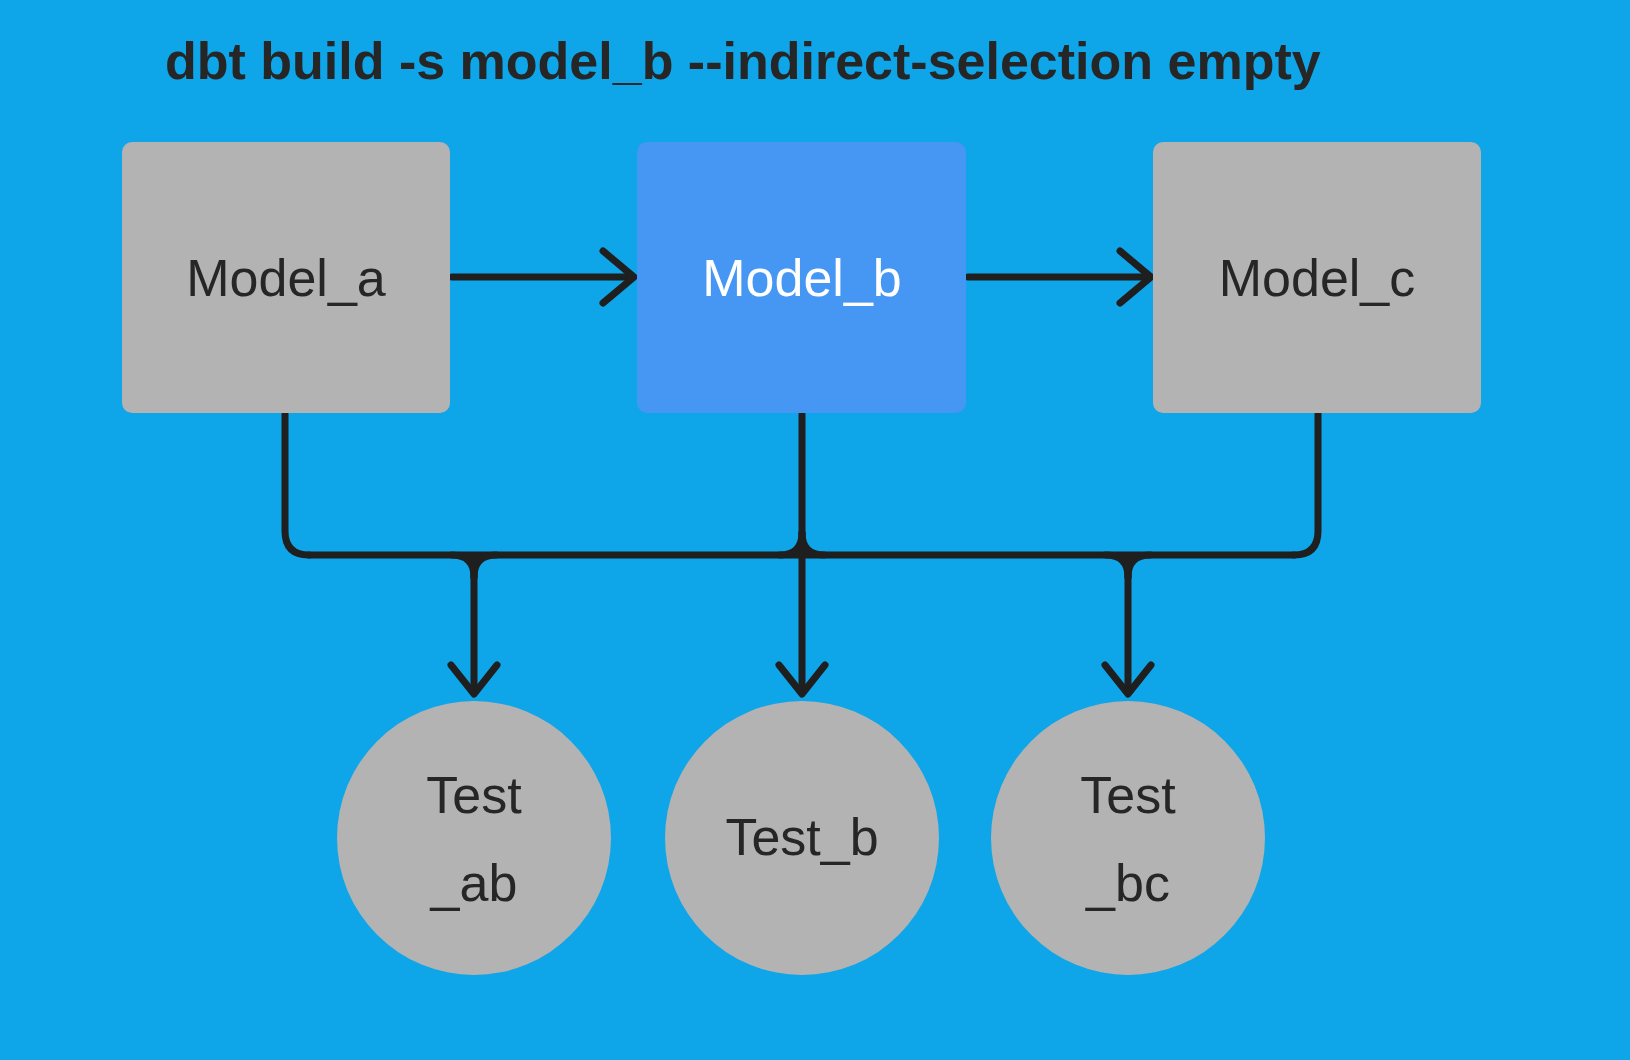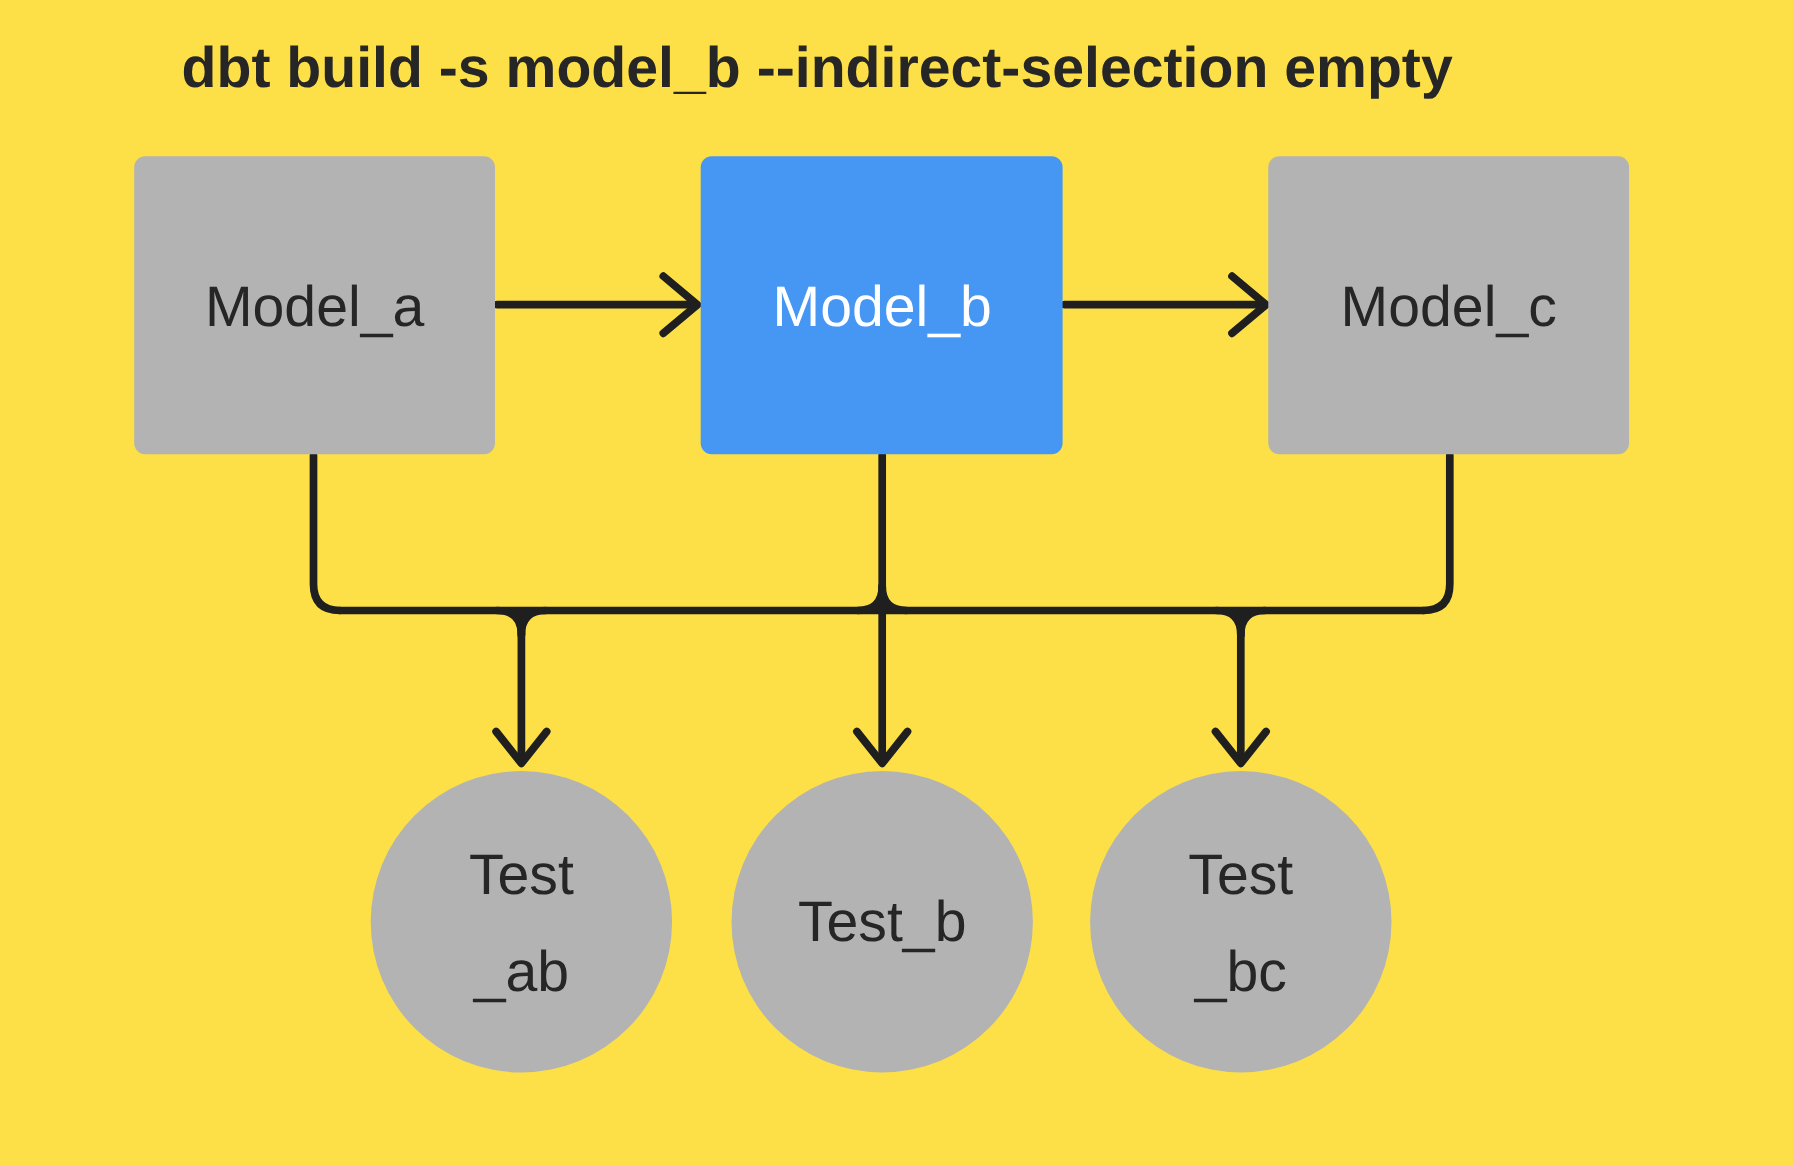--- a/index.html
+++ b/index.html
@@ -4,21 +4,21 @@
 <style>
   html, body {
     margin: 0;
     padding: 0;
     background: #ffffff;
   }
   .canvas {
     position: relative;
     width: 1630px;
     height: 1060px;
-    background: #fde047;
+    background: #0ea5e9;
     overflow: hidden;
   }
   svg { display: block; }
   .node-label {
     font-family: "Liberation Sans", sans-serif;
     font-size: 52px;
     font-weight: 400;
     text-anchor: middle;
   }
   .title-text {

